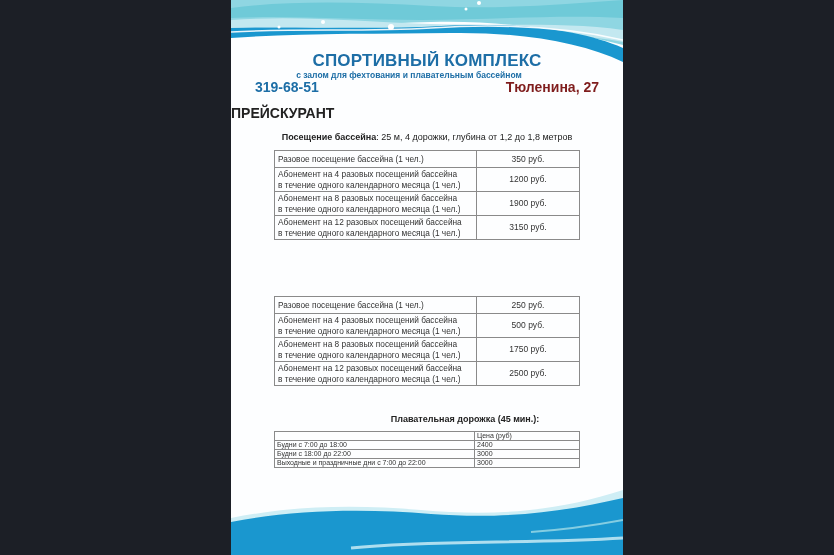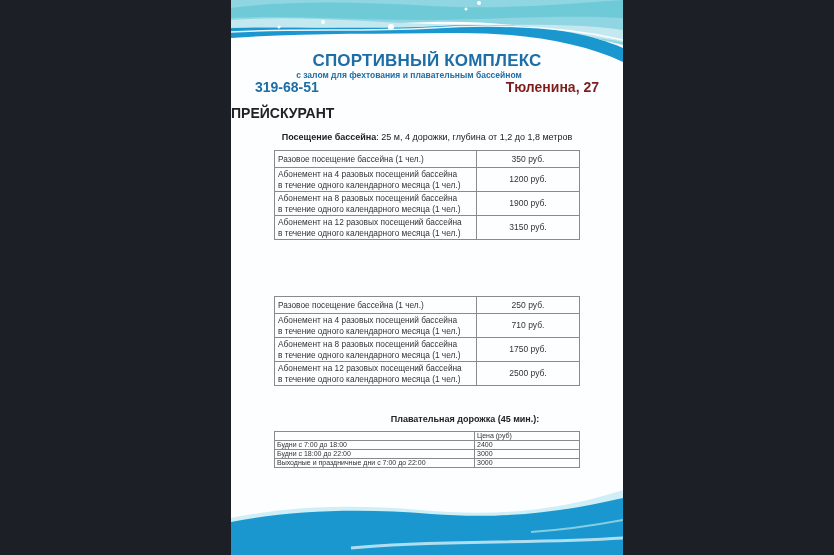--- a/index.html
+++ b/index.html
@@ -153,21 +153,21 @@
 
 
   <table class="prices" id="table2">
     <tbody>
         <tr class="single">
       <td><span>Разовое посещение бассейна (1 чел.)</span></td>
       <td class="price">250 руб.</td>
     </tr>
     <tr class="double">
       <td><span>Абонемент на 4 разовых посещений бассейна</span><br><span>в течение одного календарного месяца (1 чел.)</span></td>
-      <td class="price">710 руб.</td>
+      <td class="price">500 руб.</td>
     </tr>
     <tr class="double">
       <td><span>Абонемент на 8 разовых посещений бассейна</span><br><span>в течение одного календарного месяца (1 чел.)</span></td>
       <td class="price">1750 руб.</td>
     </tr>
     <tr class="double">
       <td><span>Абонемент на 12 разовых посещений бассейна</span><br><span>в течение одного календарного месяца (1 чел.)</span></td>
       <td class="price">2500 руб.</td>
     </tr>
   </tbody>

